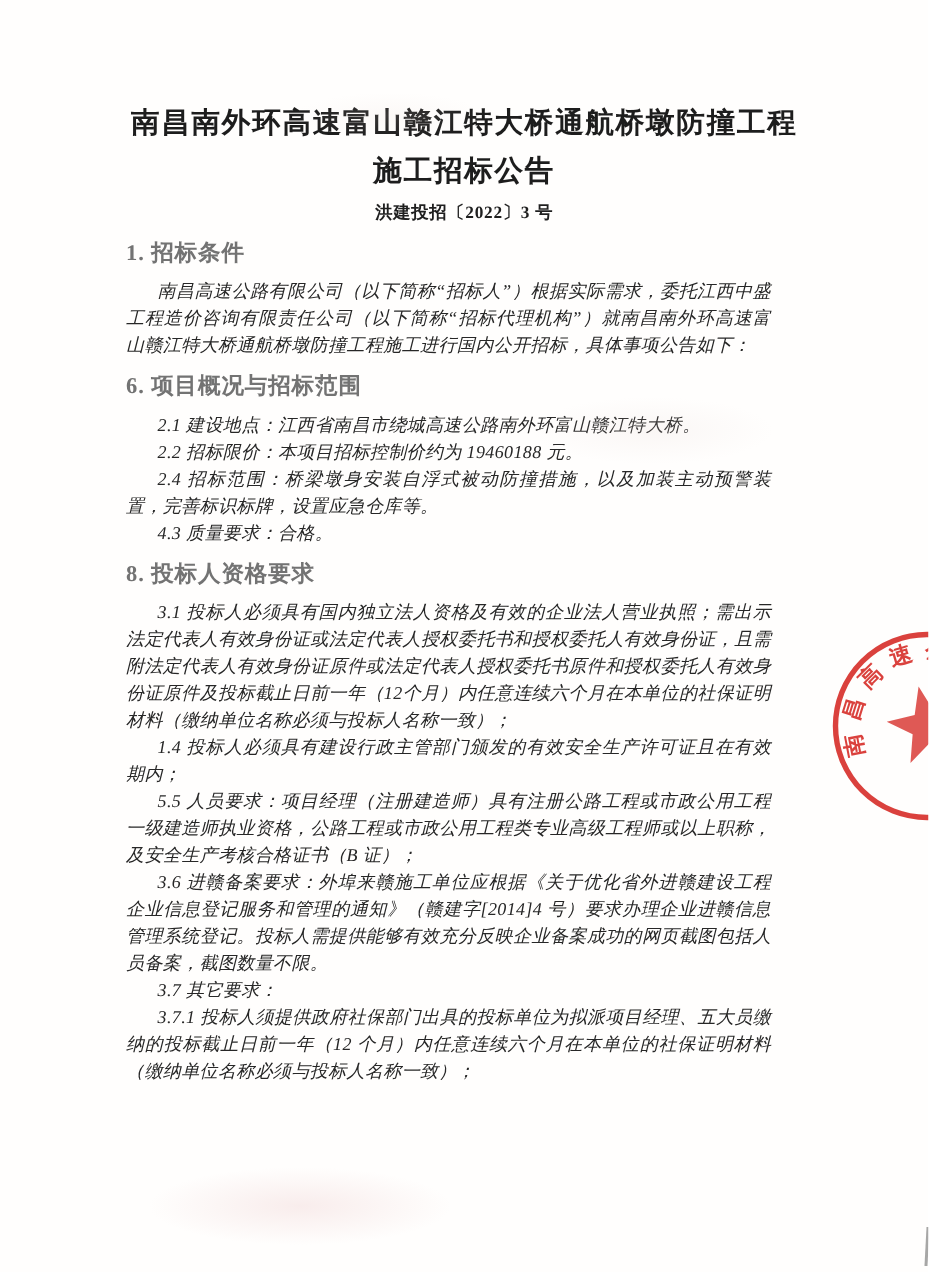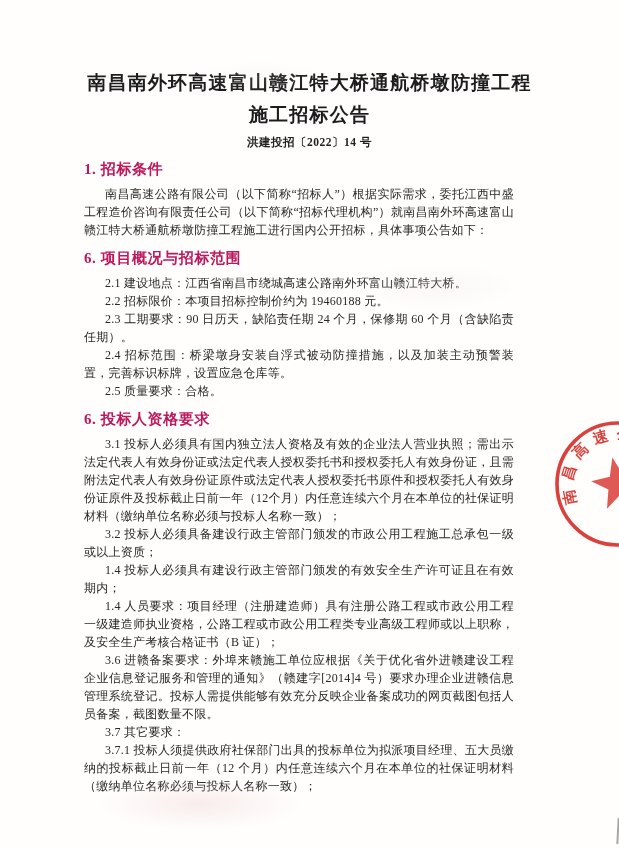--- a/index.html
+++ b/index.html
@@ -59,30 +59,31 @@
   .content {
     margin-left: 84px;
     width: 430px;
   }
   .sec-heading {
     font-size: 15px;
     font-weight: 700;
     letter-spacing: 0.6px;
     line-height: 21px;
     margin: 9px 0 5px 0;
-    color: #be185d;
+    color: #737373;
   }
   .para {
     margin: 0;
     font-size: 12px;
     line-height: 18px;
     letter-spacing: 0.25px;
     text-indent: 1.75em;
     text-align: justify;
     color: #272727;
+    font-style: italic;
   }
 
   .stamp {
     position: absolute;
     left: 548px;
     top: 414px;
     width: 140px;
     height: 140px;
     mix-blend-mode: multiply;
     opacity: 0.92;
@@ -101,40 +102,38 @@
 <div class="page">
 
   <div class="smudge smudge-a"></div>
   <div class="smudge smudge-b"></div>
   <div class="smudge smudge-c"></div>
   <div class="edge-sliver"></div>
 
   <div class="titles">
     <h1 class="title-line">南昌南外环高速富山赣江特大桥通航桥墩防撞工程</h1>
     <h1 class="title-line">施工招标公告</h1>
-    <div class="doc-number">洪建投招〔2022〕14 号</div>
+    <div class="doc-number">洪建投招〔2022〕3 号</div>
   </div>
 
   <div class="content">
 
     <h2 class="sec-heading">1. 招标条件</h2>
     <p class="para">南昌高速公路有限公司（以下简称“招标人”）根据实际需求，委托江西中盛工程造价咨询有限责任公司（以下简称“招标代理机构”）就南昌南外环高速富山赣江特大桥通航桥墩防撞工程施工进行国内公开招标，具体事项公告如下：</p>
 
     <h2 class="sec-heading">6. 项目概况与招标范围</h2>
     <p class="para">2.1 建设地点：江西省南昌市绕城高速公路南外环富山赣江特大桥。</p>
     <p class="para">2.2 招标限价：本项目招标控制价约为 19460188 元。</p>
-    <p class="para">2.3 工期要求：90 日历天，缺陷责任期 24 个月，保修期 60 个月（含缺陷责任期）。</p>
     <p class="para">2.4 招标范围：桥梁墩身安装自浮式被动防撞措施，以及加装主动预警装置，完善标识标牌，设置应急仓库等。</p>
-    <p class="para">2.5 质量要求：合格。</p>
+    <p class="para">4.3 质量要求：合格。</p>
 
-    <h2 class="sec-heading">6. 投标人资格要求</h2>
+    <h2 class="sec-heading">8. 投标人资格要求</h2>
     <p class="para">3.1 投标人必须具有国内独立法人资格及有效的企业法人营业执照；需出示法定代表人有效身份证或法定代表人授权委托书和授权委托人有效身份证，且需附法定代表人有效身份证原件或法定代表人授权委托书原件和授权委托人有效身份证原件及投标截止日前一年（12个月）内任意连续六个月在本单位的社保证明材料（缴纳单位名称必须与投标人名称一致）；</p>
-    <p class="para">3.2 投标人必须具备建设行政主管部门颁发的市政公用工程施工总承包一级或以上资质；</p>
     <p class="para">1.4 投标人必须具有建设行政主管部门颁发的有效安全生产许可证且在有效期内；</p>
-    <p class="para">1.4 人员要求：项目经理（注册建造师）具有注册公路工程或市政公用工程一级建造师执业资格，公路工程或市政公用工程类专业高级工程师或以上职称，及安全生产考核合格证书（B 证）；</p>
+    <p class="para">5.5 人员要求：项目经理（注册建造师）具有注册公路工程或市政公用工程一级建造师执业资格，公路工程或市政公用工程类专业高级工程师或以上职称，及安全生产考核合格证书（B 证）；</p>
     <p class="para">3.6 进赣备案要求：外埠来赣施工单位应根据《关于优化省外进赣建设工程企业信息登记服务和管理的通知》（赣建字[2014]4 号）要求办理企业进赣信息管理系统登记。投标人需提供能够有效充分反映企业备案成功的网页截图包括人员备案，截图数量不限。</p>
     <p class="para">3.7 其它要求：</p>
     <p class="para">3.7.1 投标人须提供政府社保部门出具的投标单位为拟派项目经理、五大员缴纳的投标截止日前一年（12 个月）内任意连续六个月在本单位的社保证明材料（缴纳单位名称必须与投标人名称一致）；</p>
 
   </div>
 
   <svg class="stamp" viewBox="0 0 140 140" aria-hidden="true">
     <defs>
       <path id="sealArc" d="M 29.2 89 A 45 45 0 1 1 110.8 89" fill="none"></path>
     </defs>

